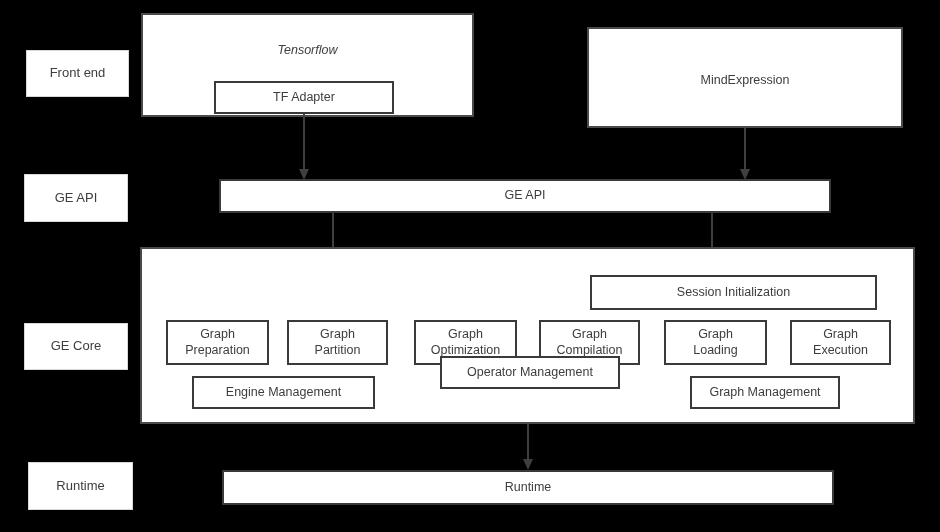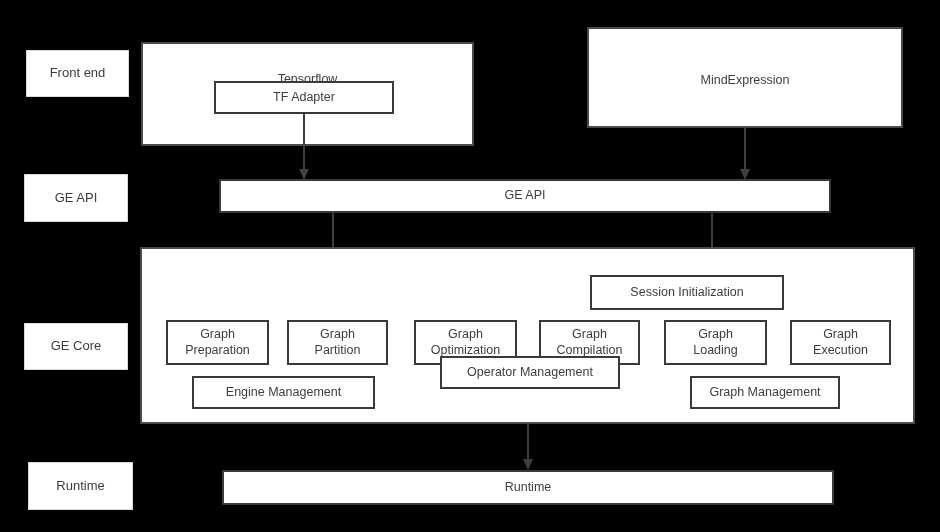--- a/index.html
+++ b/index.html
@@ -94,21 +94,21 @@
   </div>
 
   <div class="box layer-label" style="left:24px; top:323px; width:104px; height:47px;">
     <span>GE Core</span>
   </div>
 
   <div class="box layer-label" style="left:28px; top:462px; width:105px; height:48px;">
     <span>Runtime</span>
   </div>
 
-  <div class="box group-box" style="left:141px; top:42px; width:333px; height:104px;">
+  <div class="box group-box" style="left:141px; top:13px; width:333px; height:104px;font-style:italic;">
     <div class="group-title" style="top:28px;">Tensorflow</div>
   </div>
   <div class="box small-box" style="left:214px; top:81px; width:180px; height:33px;">
     <span>TF Adapter</span>
   </div>
 
   <div class="box group-box" style="left:587px; top:27px; width:316px; height:101px;">
     <div class="group-title" style="top:44px;">MindExpression</div>
   </div>
 
@@ -131,21 +131,21 @@
     <div class="head" style="top:49px;"></div>
   </div>
 
   <div class="arrow" style="left:711px; top:213px; height:60px;">
     <div class="shaft" style="height:49px;"></div>
     <div class="head" style="top:49px;"></div>
   </div>
 
   <div class="box group-box" style="left:140px; top:247px; width:775px; height:177px;"></div>
 
-  <div class="box small-box" style="left:590px; top:275px; width:194px; height:35px;text-align:right;">
+  <div class="box small-box" style="left:590px; top:275px; width:287px; height:35px;text-align:right;">
     <span>Session Initialization</span>
   </div>
 
   <div class="box small-box" style="left:166px; top:320px; width:103px; height:45px;">
     <span>Graph
 Preparation</span>
   </div>
   <div class="box small-box" style="left:287px; top:320px; width:101px; height:45px;">
     <span>Graph
 Partition</span>

